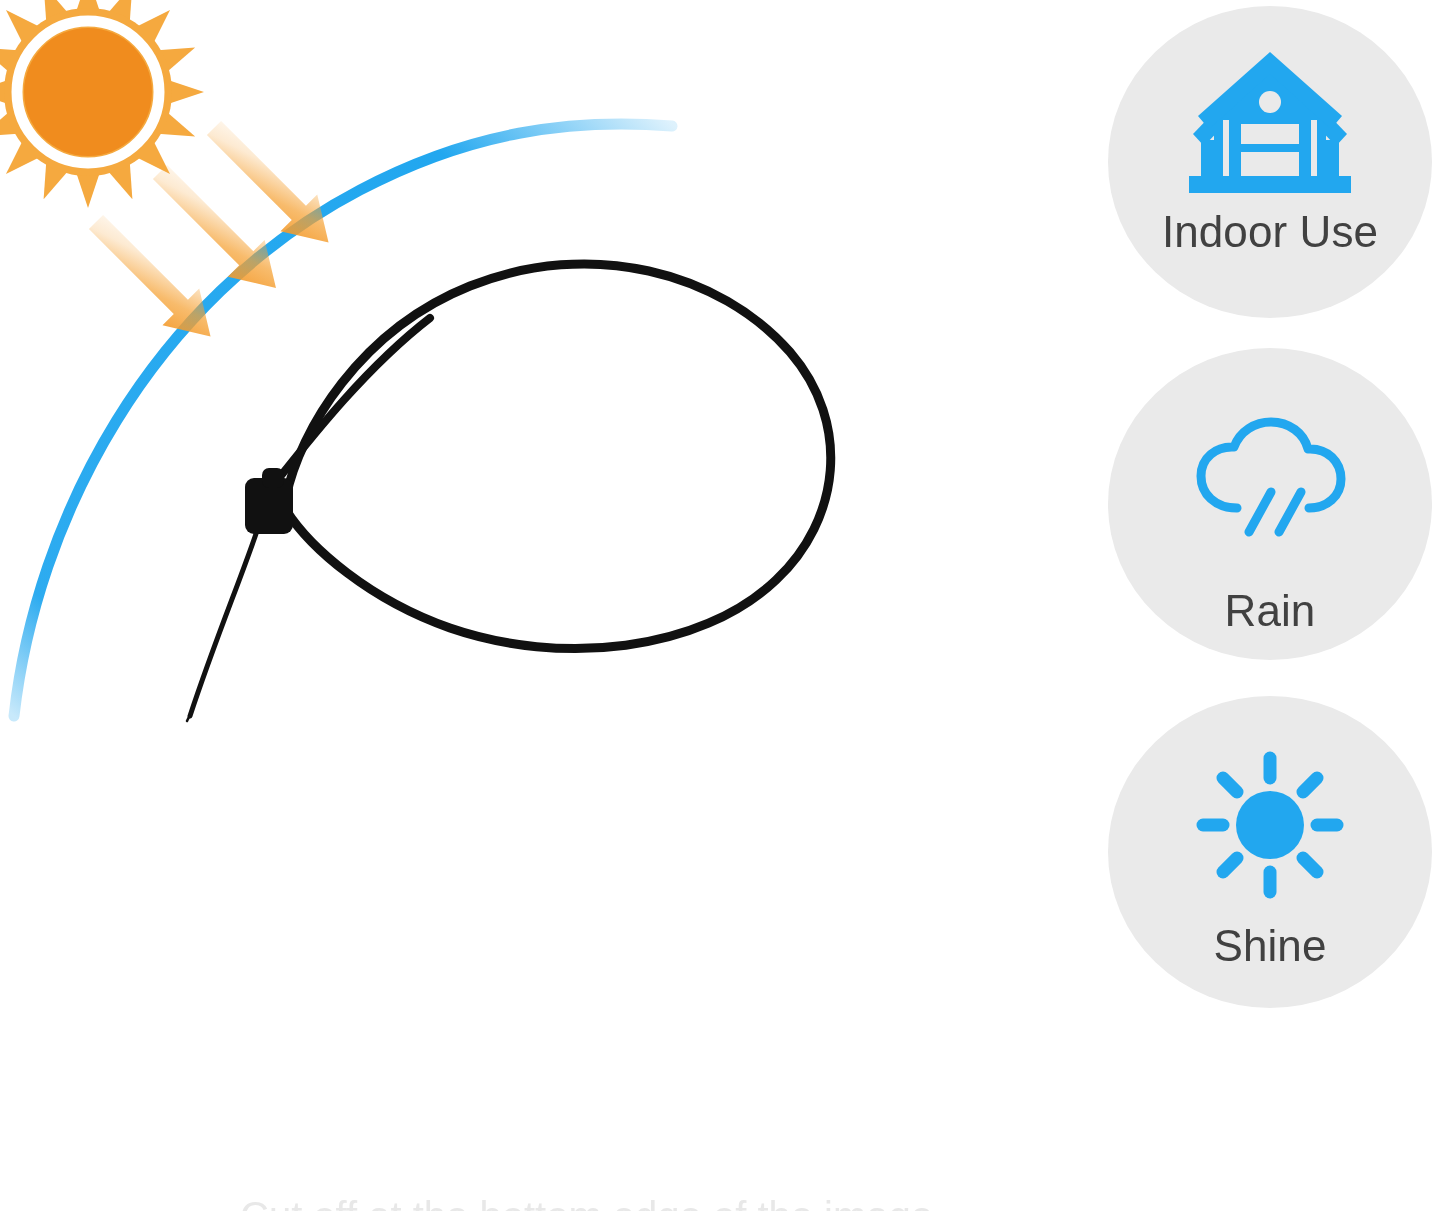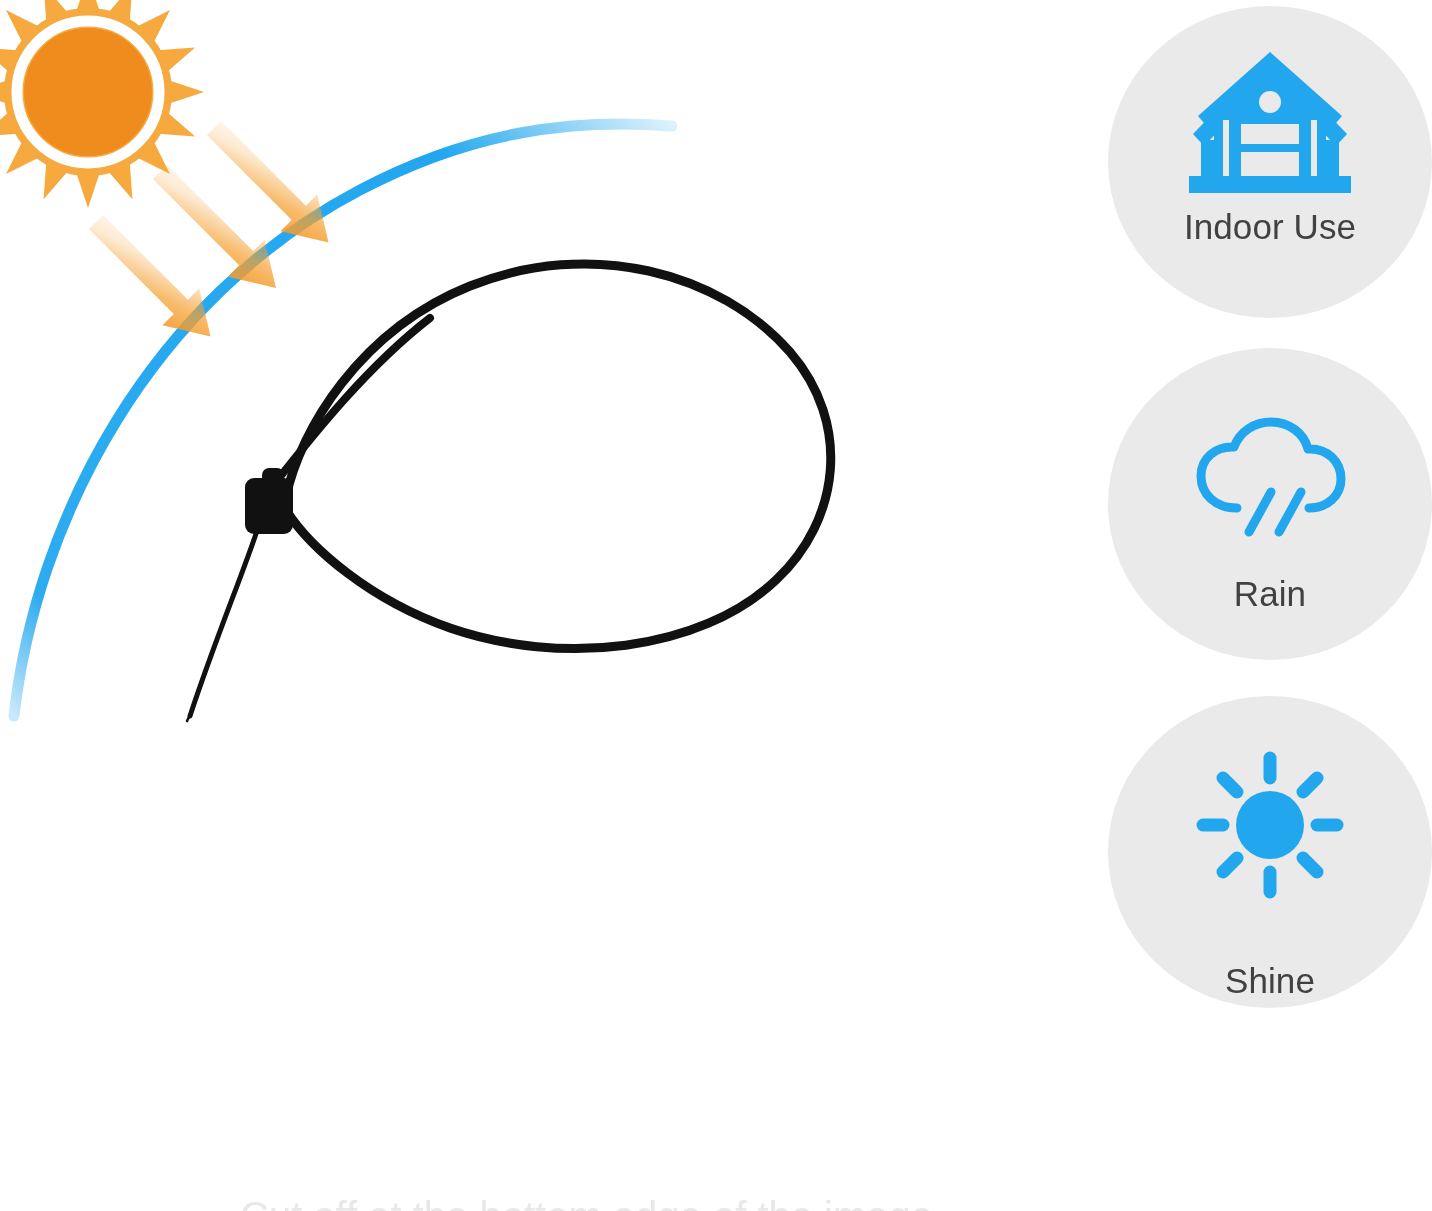--- a/index.html
+++ b/index.html
@@ -49,46 +49,46 @@
     border-radius: 50%;
     background: #eaeaea;
     display: flex;
     flex-direction: column;
     align-items: center;
     justify-content: flex-start;
     box-sizing: border-box;
   }
   .feature-badge.badge-0 { top: 6px; }
   .feature-badge.badge-1 { top: 348px; }
-  .feature-badge.badge-2 { top: 696px; gap: 40px; }
+  .feature-badge.badge-2 { top: 696px; }
 
   .badge-icon {
     width: 170px;
     height: 150px;
     margin-top: 42px;
     display: flex;
     align-items: center;
     justify-content: center;
   }
   .badge-icon svg { display: block; overflow: visible; }
 
   .badge-label {
     margin-top: 10px;
-    font-size: 35px;
+    font-size: 44px;
     line-height: 1.1;
     color: #414141;
     font-family: "Liberation Sans", sans-serif;
     font-weight: 400;
     letter-spacing: 0.1px;
     white-space: nowrap;
   }
 
   
   .badge-1 .badge-icon { margin-top: 58px; }
-  .badge-1 .badge-label { margin-top: 19px; }
+  .badge-1 .badge-label { margin-top: 31px; }
   .badge-2 .badge-icon { margin-top: 54px; }
   .badge-2 .badge-label { margin-top: 22px; }
 
   
   #headline {
     position: absolute;
     left: 82px;
     top: 1014px;
     width: 1000px;
   }

